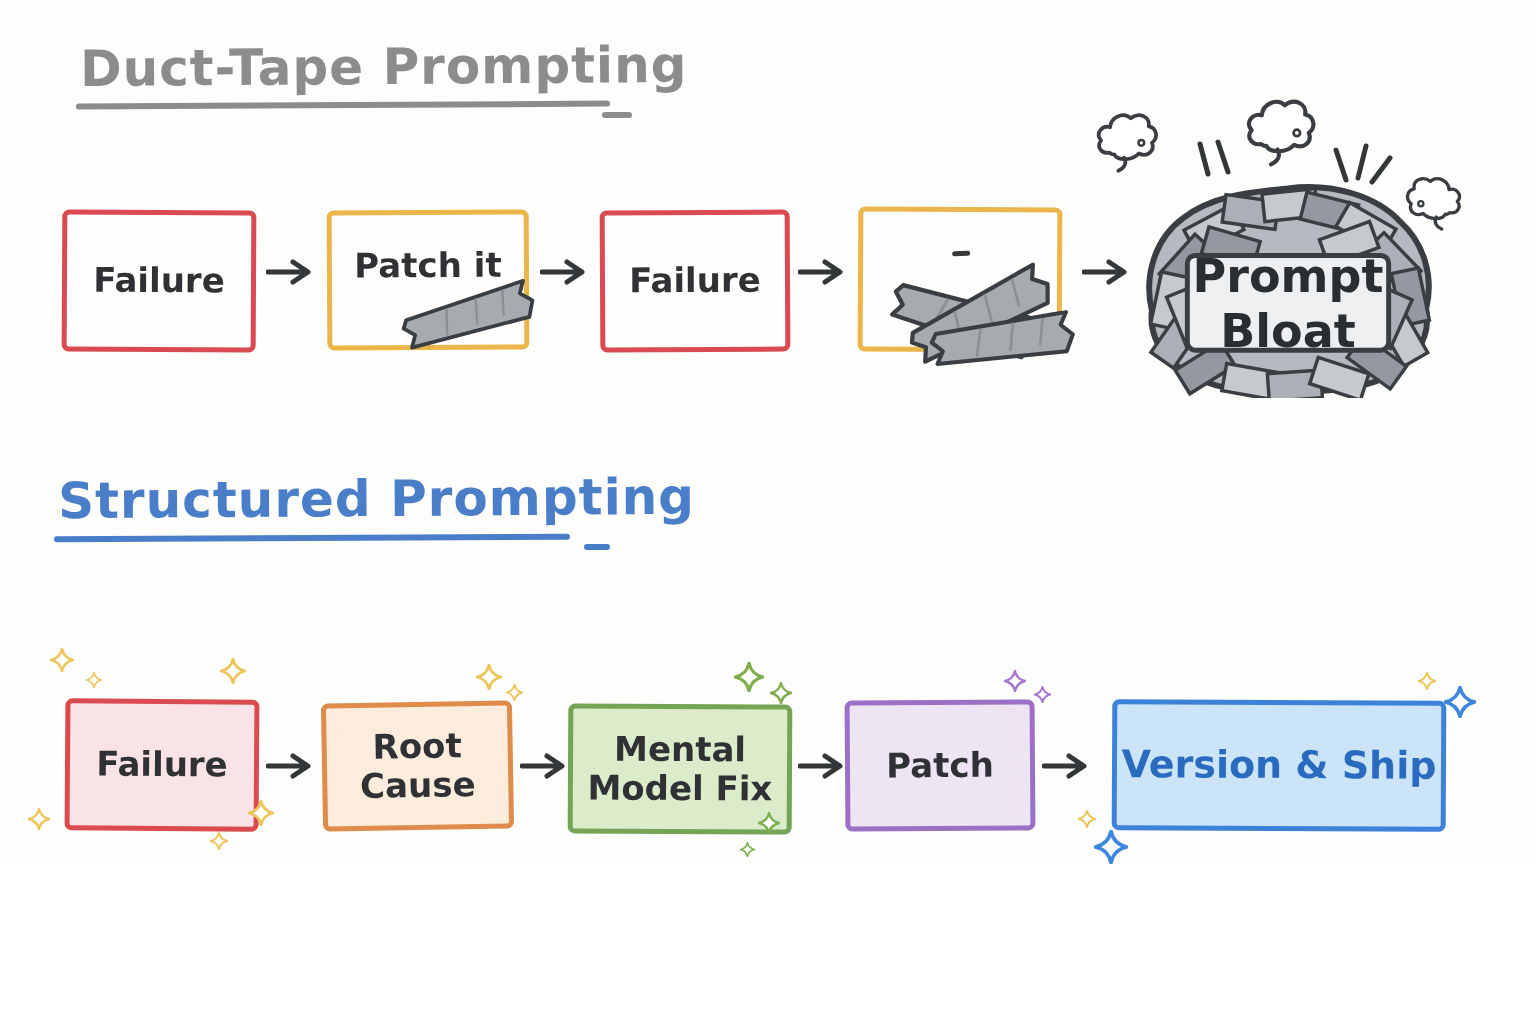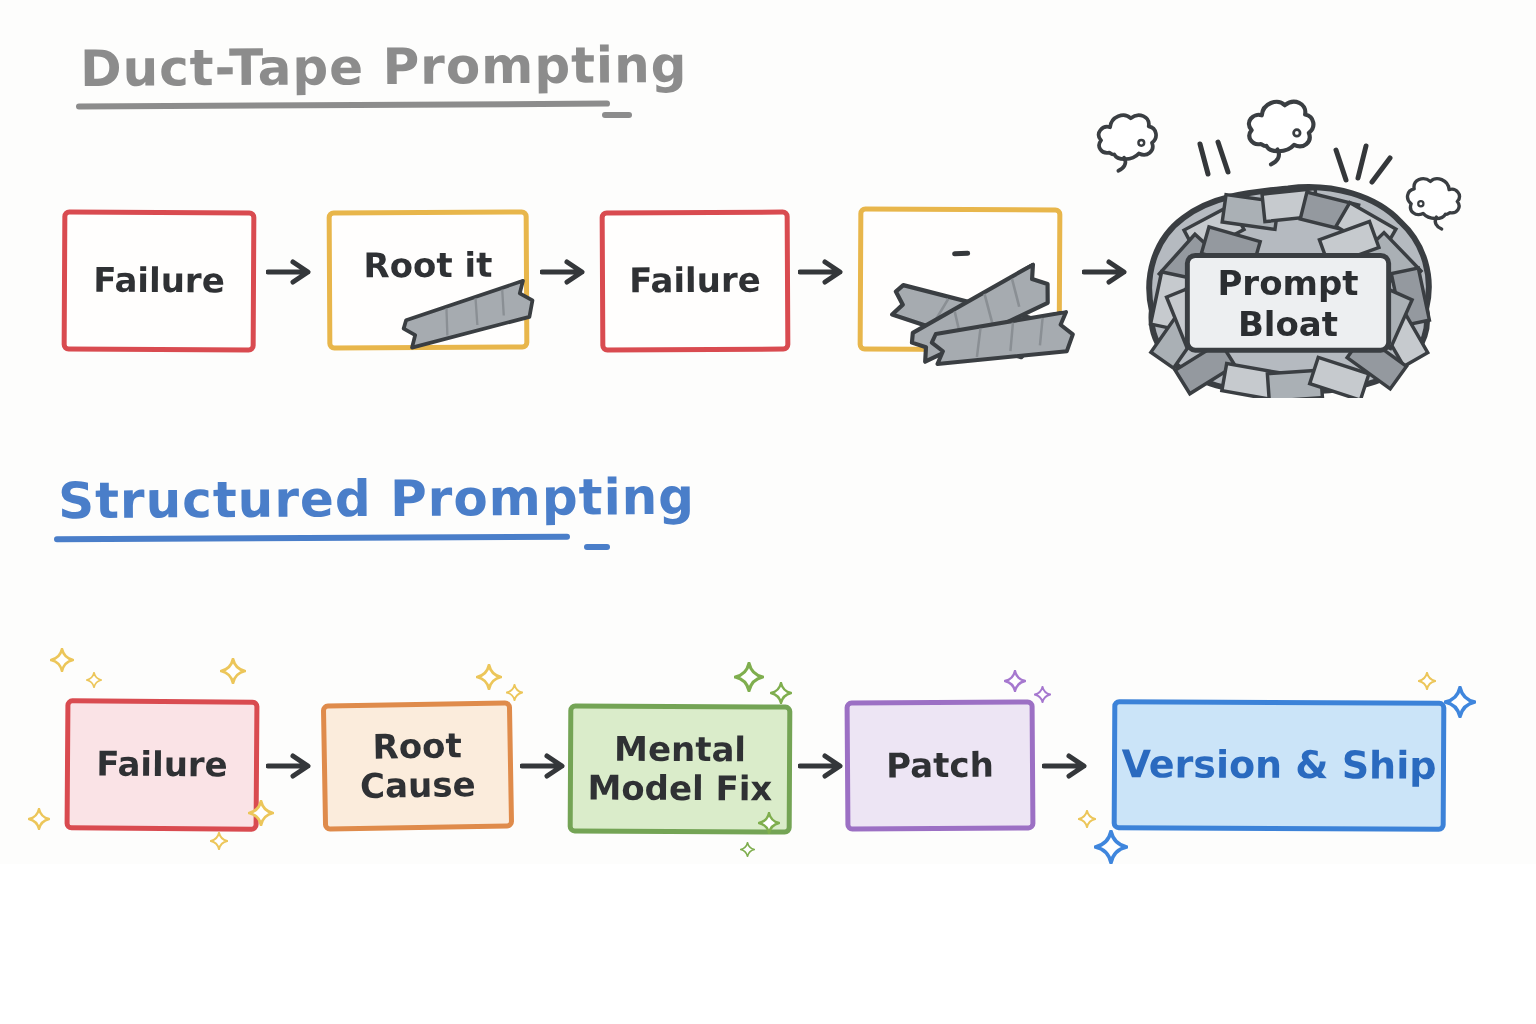--- a/index.html
+++ b/index.html
@@ -42,21 +42,21 @@
   
   .sparkle{position:absolute;}
   .sp-yellow{color:#ecc65a;}
   .sp-green{color:#7fae4e;}
   .sp-purple{color:#a678cf;}
   .sp-blue{color:#3f86dd;}
   .tape{position:absolute;}
   .arrow{position:absolute;width:52px;height:26px;}
   .blob-label{
     position:absolute;display:flex;align-items:center;justify-content:center;
-    font-size:34px;font-weight:bold;color:#2b2e31;text-align:center;line-height:1.2;
+    font-size:46px;font-weight:bold;color:#2b2e31;text-align:center;line-height:1.2;
   }
   #symbol-defs{position:absolute;width:0;height:0;overflow:hidden;}
 </style>
 </head>
 <body>
 
 <svg id="symbol-defs" aria-hidden="true">
   <symbol id="sym-arrow" viewBox="0 0 52 26">
     <path d="M2,13 L40,13 M27,3 L42,13 L27,23" fill="none" stroke="#34373a" stroke-width="5" stroke-linecap="round" stroke-linejoin="round"></path>
   </symbol>
@@ -82,21 +82,21 @@
 
   <div class="node b-red" style="left:62px;top:210px;width:194px;height:142px;transform:rotate(0.3deg);">
     <span class="lbl">Failure</span>
   </div>
 
   <svg class="arrow" style="left:266px;top:259px;">
     <use href="#sym-arrow"></use>
     </svg>
 
   <div class="node b-amber" style="left:327px;top:210px;width:202px;height:140px;padding-bottom:28px;transform:rotate(-0.3deg);">
-    <span class="lbl">Root it</span>
+    <span class="lbl">Patch it</span>
   </div>
   <svg class="tape" style="left:398px;top:295px;width:140px;height:42px;transform:rotate(-16deg);">
       <use href="#sym-tape"></use>
     </svg>
 
   <svg class="arrow" style="left:540px;top:259px;">
     <use href="#sym-arrow"></use>
     </svg>
 
   <div class="node b-red" style="left:600px;top:210px;width:190px;height:142px;transform:rotate(-0.3deg);">

